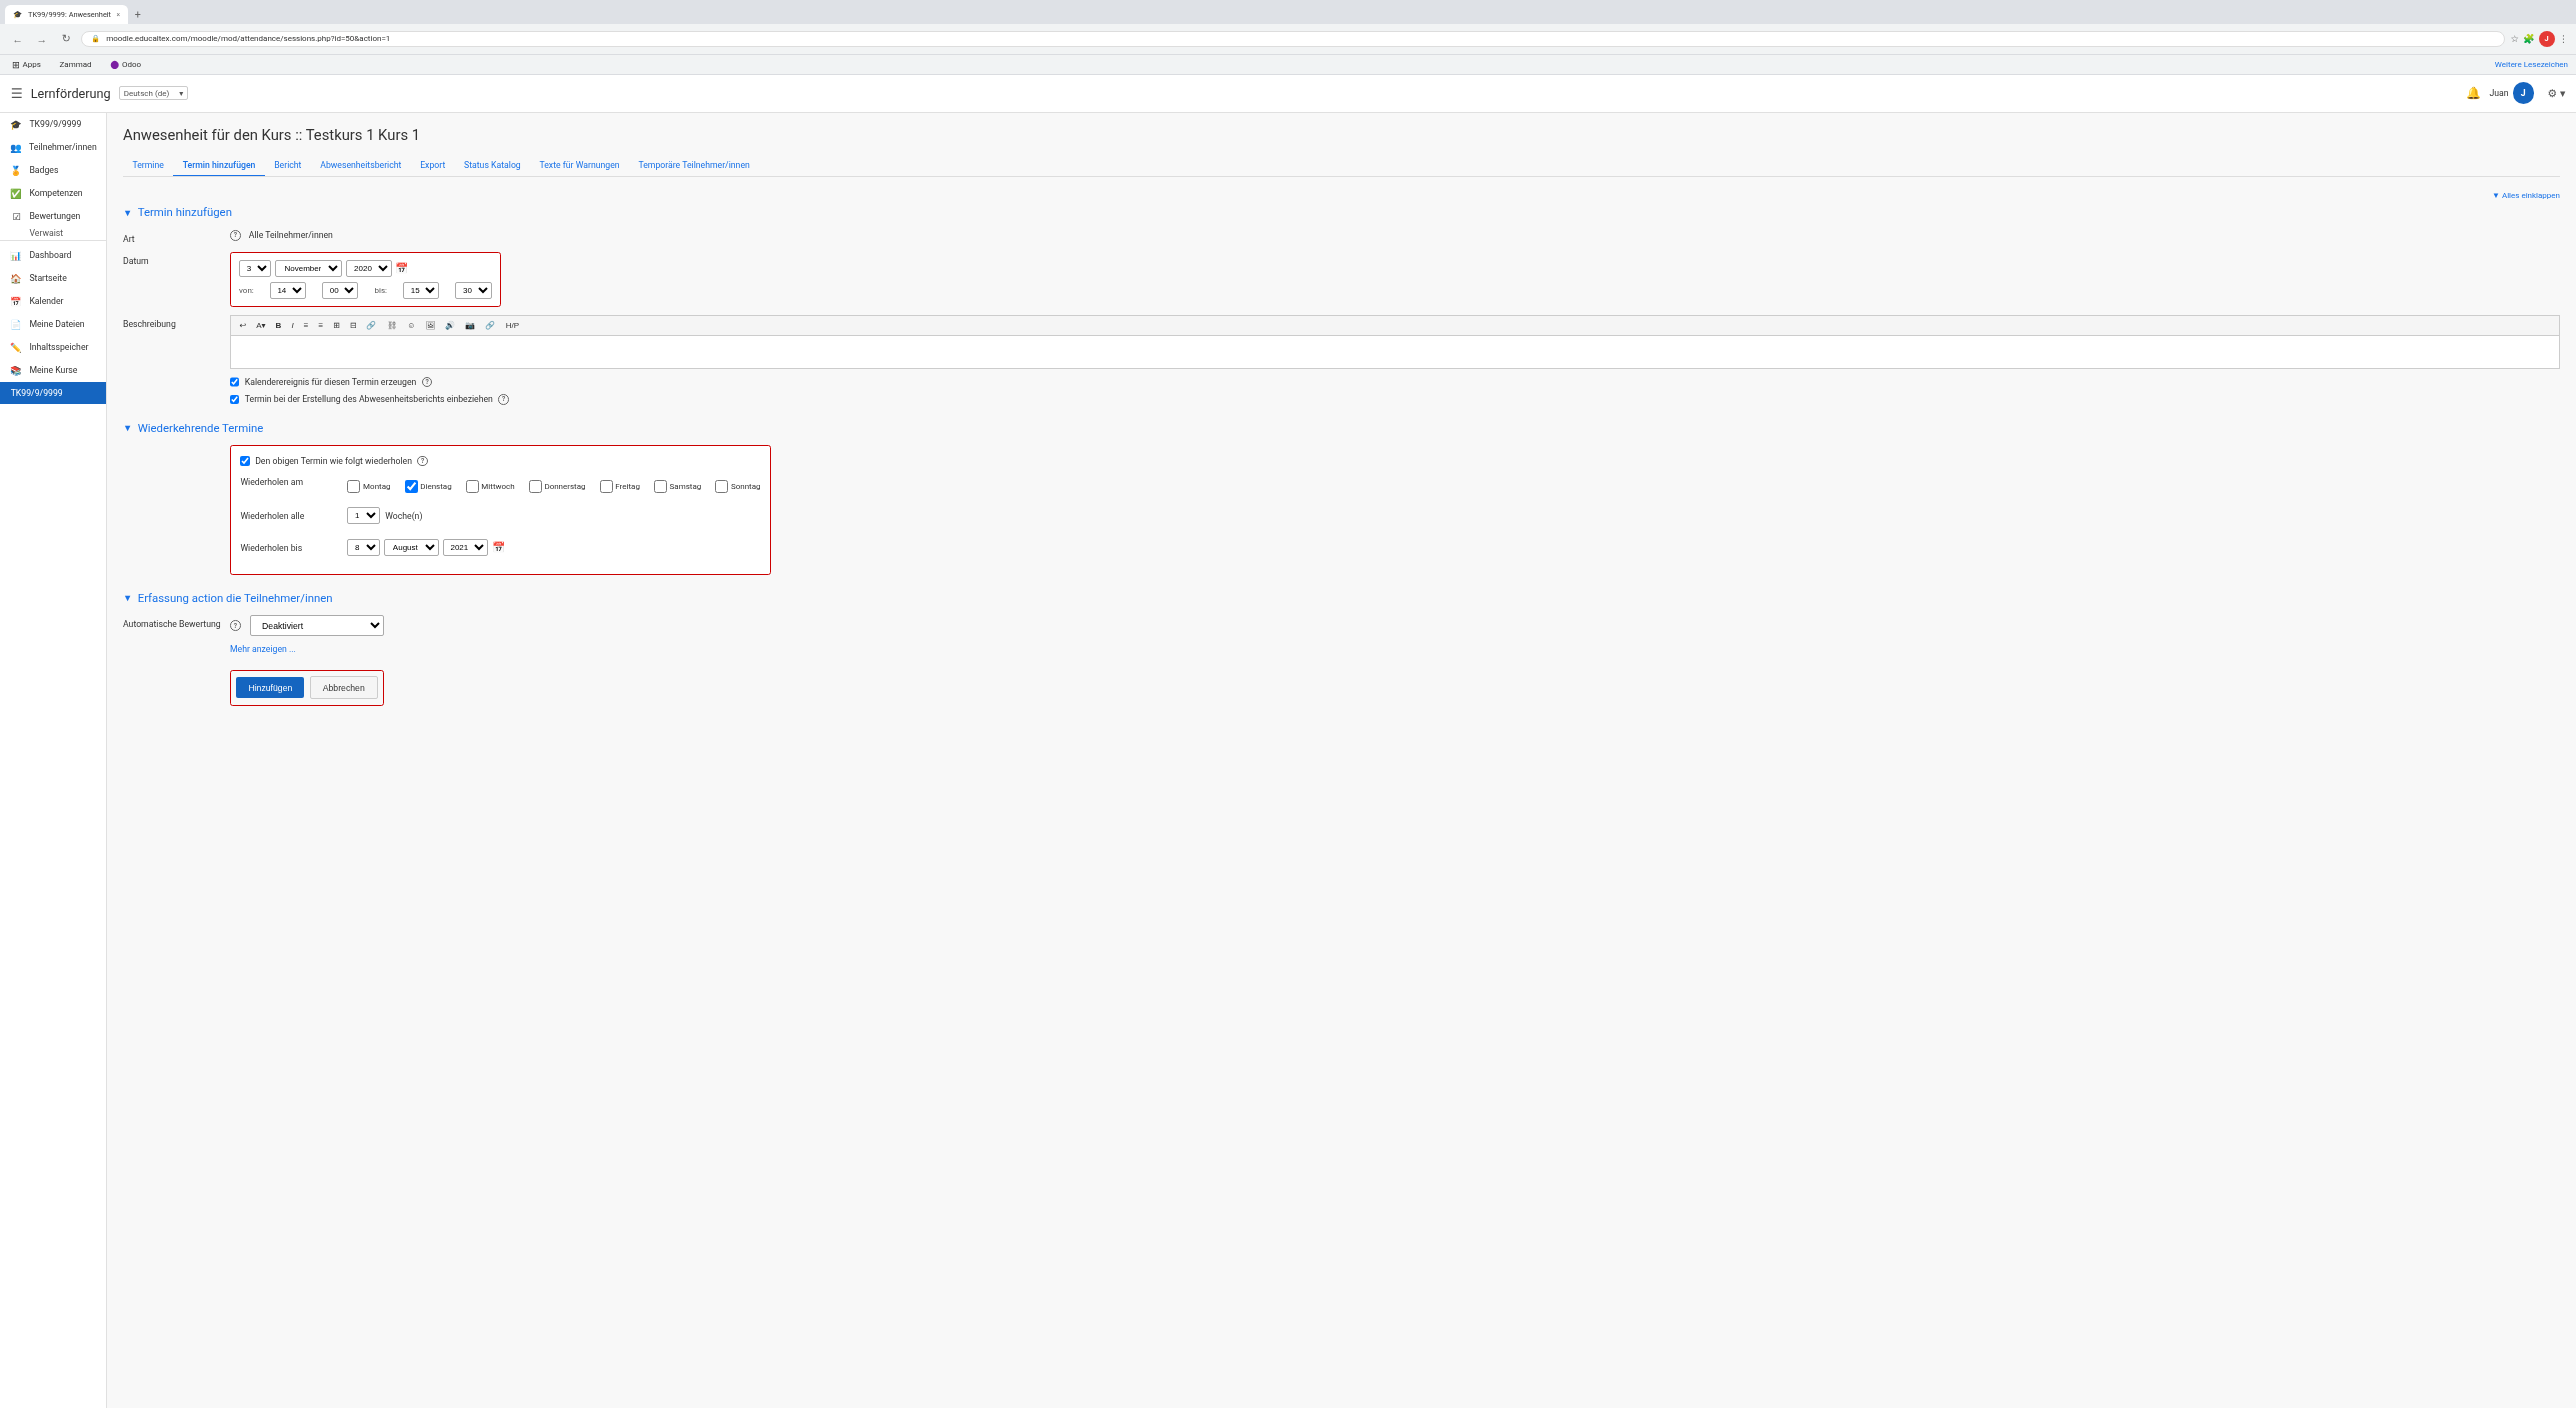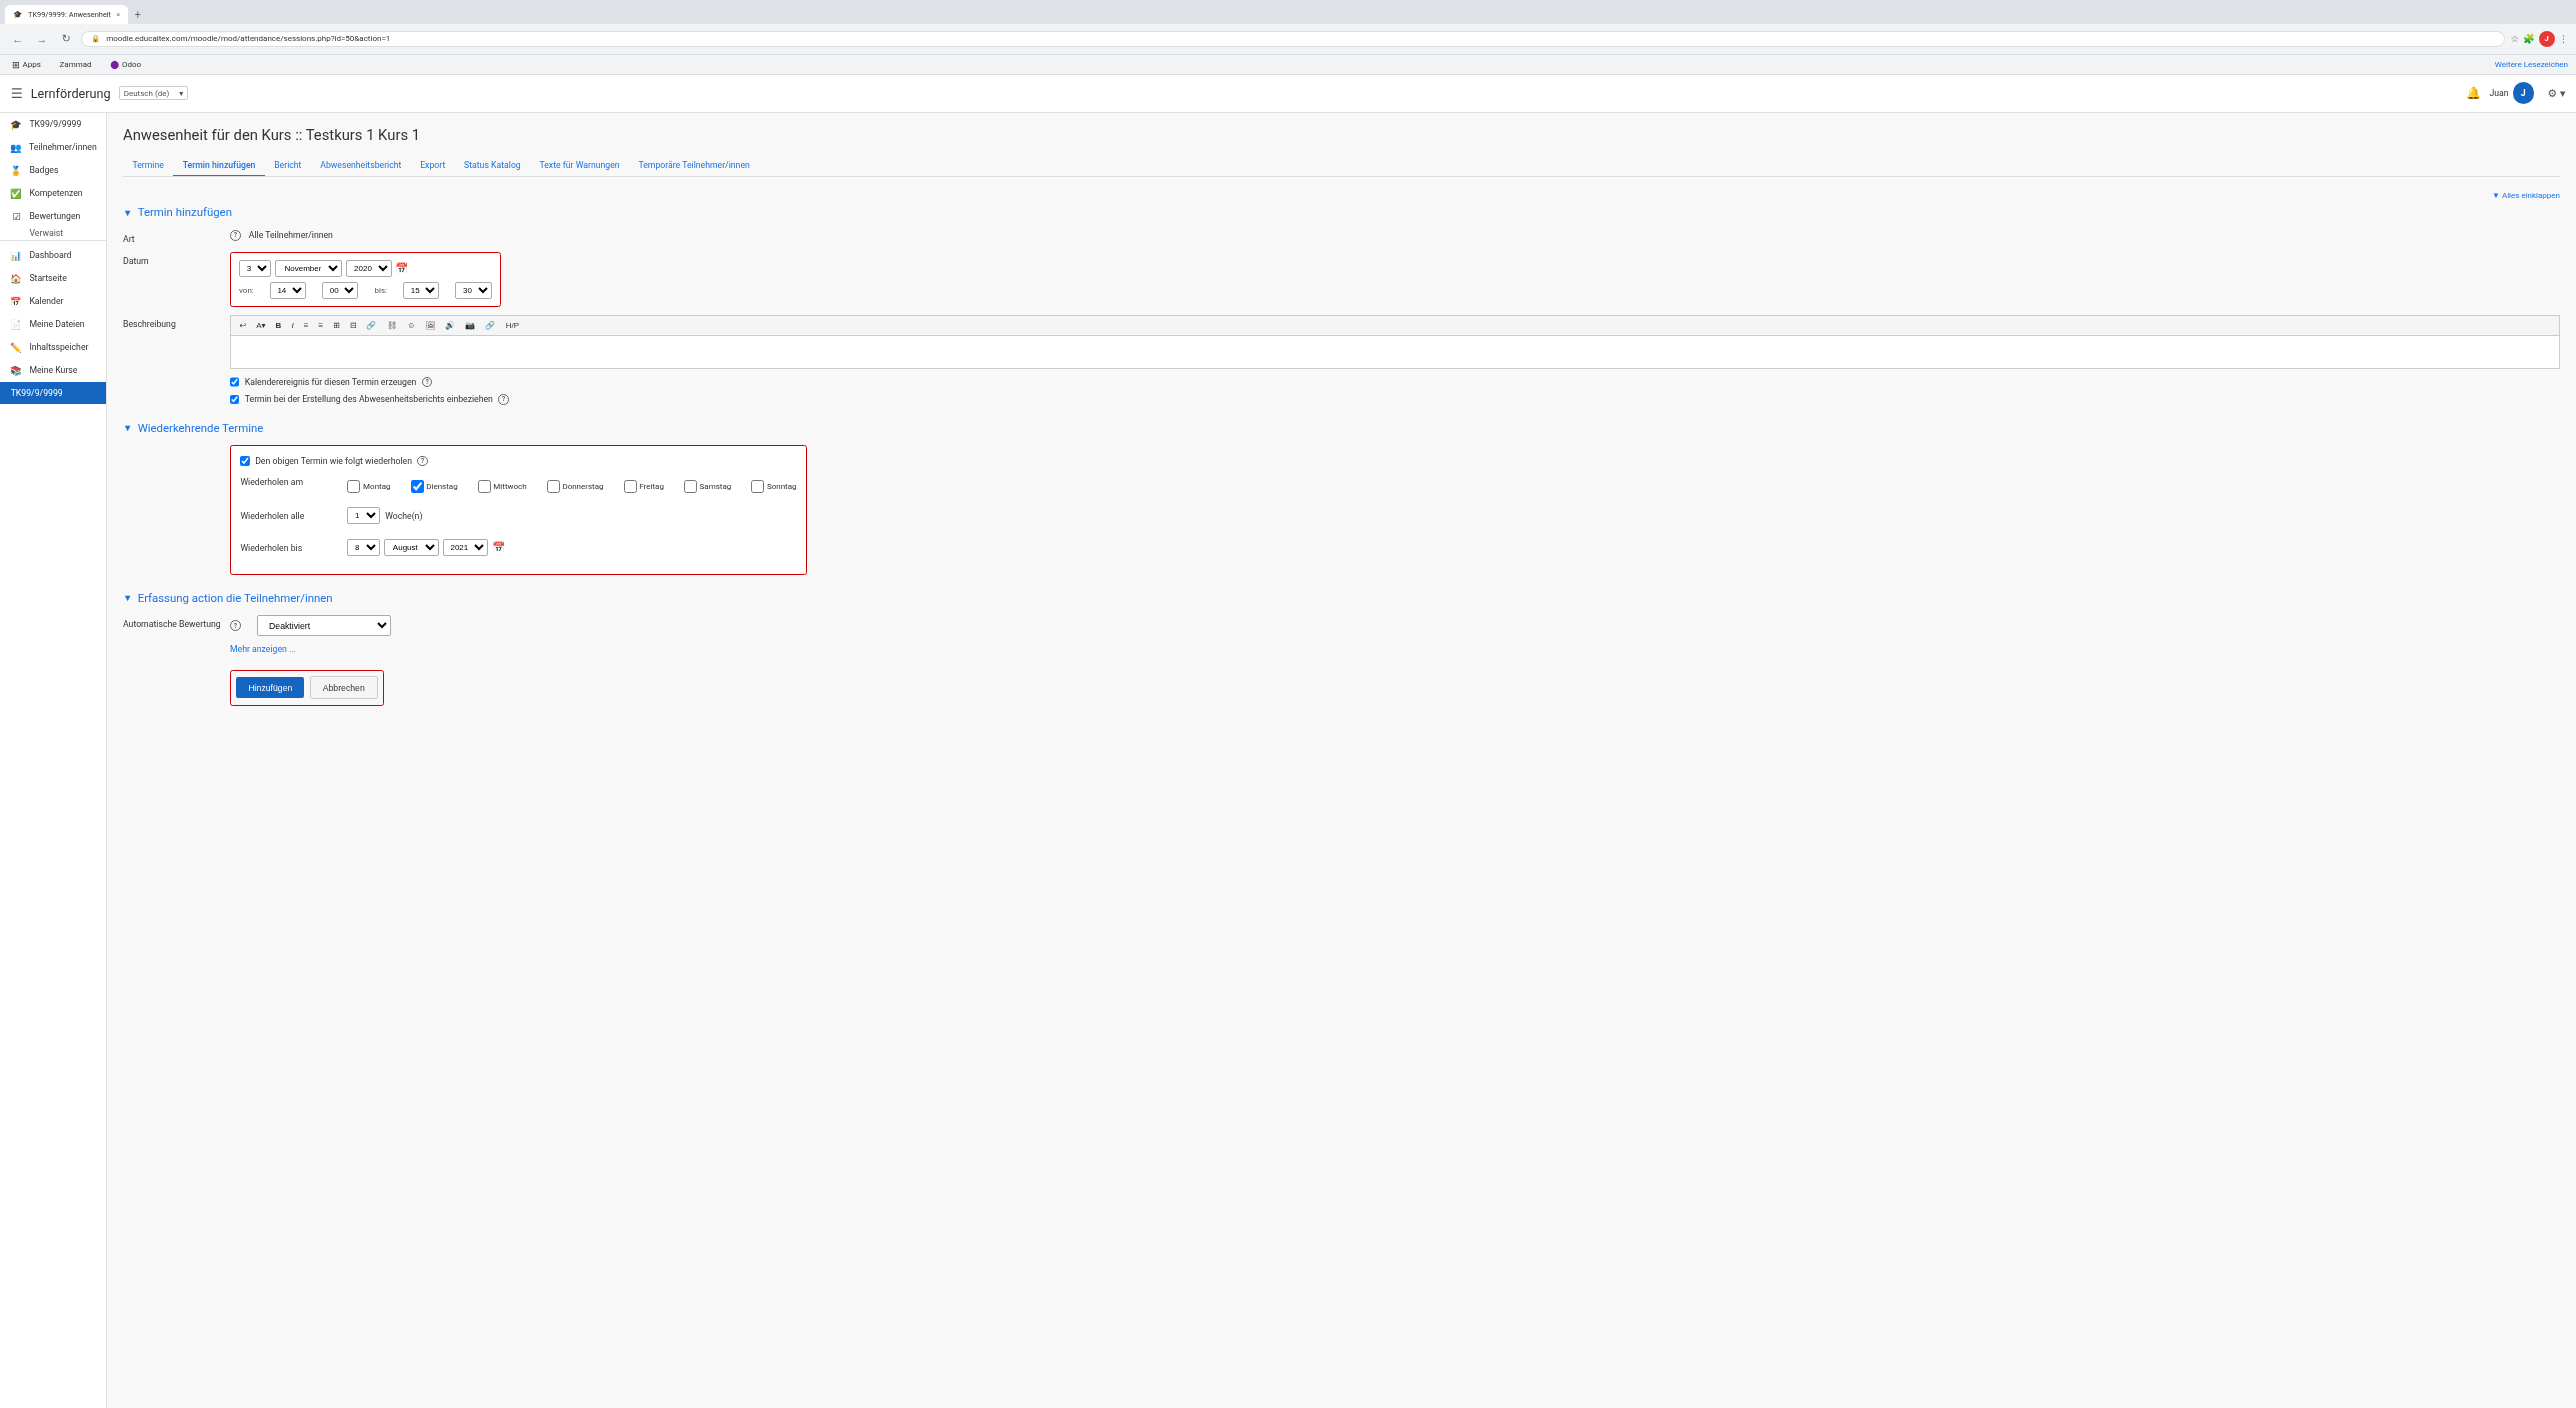--- a/index.html
+++ b/index.html
@@ -82,21 +82,21 @@
     .rte-area { border: 0.7px solid #ccc; min-height: 34px; background: white; padding: 4px; }
 
     
     .checkbox-row { display: flex; align-items: center; gap: 5.4px; margin-bottom: 6.7px; }
     .checkbox-row input[type=checkbox] { width: 9.4px; height: 9.4px; }
     .checkbox-row label { font-size: 8.7px; color: #333; }
     .help-icon { display: inline-flex; align-items: center; justify-content: center; width: 10.7px; height: 10.7px; border-radius: 50%; border: 0.7px solid #666; color: #666; font-size: 6.7px; font-weight: bold; cursor: pointer; }
 
     
     .recurring-box { border: 1.3px solid #cc0000; border-radius: 2.7px; padding: 9.4px; background: white; display: inline-block; min-width: 255px; }
-    .day-checkboxes { display: flex; gap: 20px; margin: 6.7px 0; flex-wrap: wrap; }
+    .day-checkboxes { display: flex; gap: 14px; margin: 6.7px 0; flex-wrap: wrap; }
     .day-check { display: flex; align-items: center; gap: 2.7px; font-size: 8px; }
     .week-row { display: flex; align-items: center; gap: 5.4px; margin-bottom: 6.7px; }
 
     
     .form-select { border: 0.7px solid #aaa; border-radius: 2px; padding: 3.4px 6.7px; font-size: 8.7px; background: white; cursor: pointer; min-width: 134px; }
 
     
     .btn-primary { background: #1565c0; color: white; border: none; border-radius: 2px; padding: 5.4px 12px; font-size: 8.7px; cursor: pointer; }
     .btn-secondary { background: #f5f5f5; color: #333; border: 0.7px solid #ccc; border-radius: 2px; padding: 5.4px 12px; font-size: 8.7px; cursor: pointer; }
     .btn-group { display: flex; gap: 5.4px; align-items: center; }
@@ -438,21 +438,21 @@
     <div>
       <div class="section-header">
         <span class="section-toggle">▼</span>
         <span class="section-title">Erfassung action die Teilnehmer/innen</span>
       </div>
       <div class="section-content">
         <div class="form-row">
           <div class="form-label">Automatische Bewertung</div>
           <div class="form-control form-info">
             <span class="info-q">?</span>
-            <select class="form-select" style="margin-left:14px;">
+            <select class="form-select" style="margin-left:7px;">
               <option>Deaktiviert</option>
             </select>
           </div>
         </div>
         <div style="margin-left:107px; margin-top:5.4px;">
           <a class="more-link">Mehr anzeigen ...</a>
         </div>
       </div>
     </div>
 

